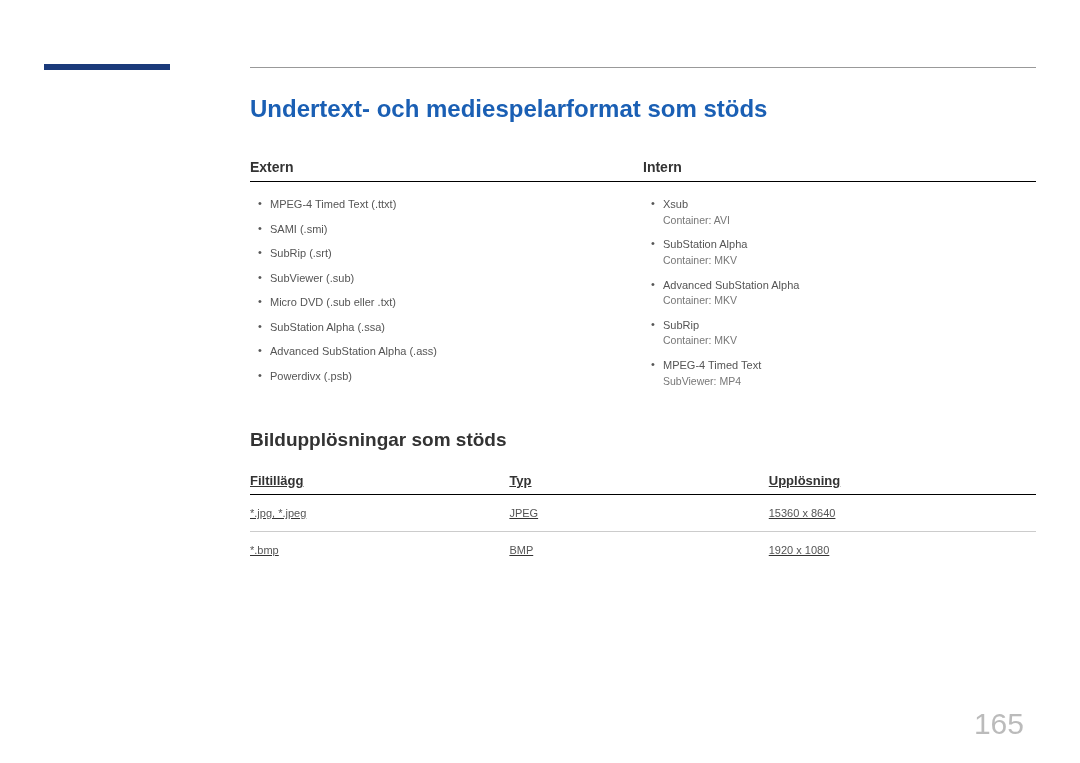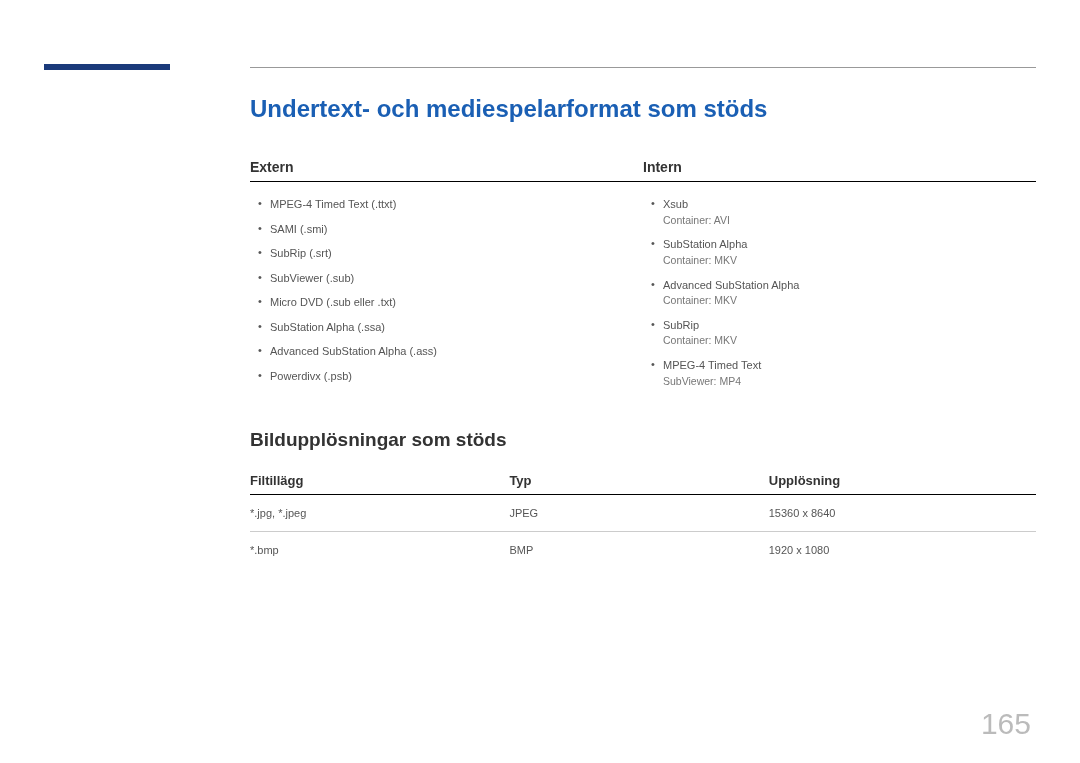--- a/index.html
+++ b/index.html
@@ -82,39 +82,40 @@
   }
   .subtitle-list .sub {
     display: block;
     color: #777;
     font-size: 10.5px;
   }
   .res-table {
     width: 100%;
     border-collapse: collapse;
     margin-top: 16px;
+    text-decoration: underline;
   }
   .res-table th {
     text-align: left;
     font-size: 13px;
     font-weight: 600;
     padding: 6px 0;
     border-bottom: 1.5px solid #000;
   }
   .res-table td {
     font-size: 11px;
     color: #555;
     padding: 12px 0;
     border-bottom: 1px solid #ccc;
   }
   .res-table tr:last-child td { border-bottom: none; }
   .page-num {
     position: absolute;
     bottom: 22px;
-    right: 49px;
+    right: 56px;
     font-size: 30px;
     color: #bbb;
     font-weight: 300;
   }
 </style>
 </head>
 <body>
 
 <div class="accent-bar"></div>
 <div class="top-rule"></div>

